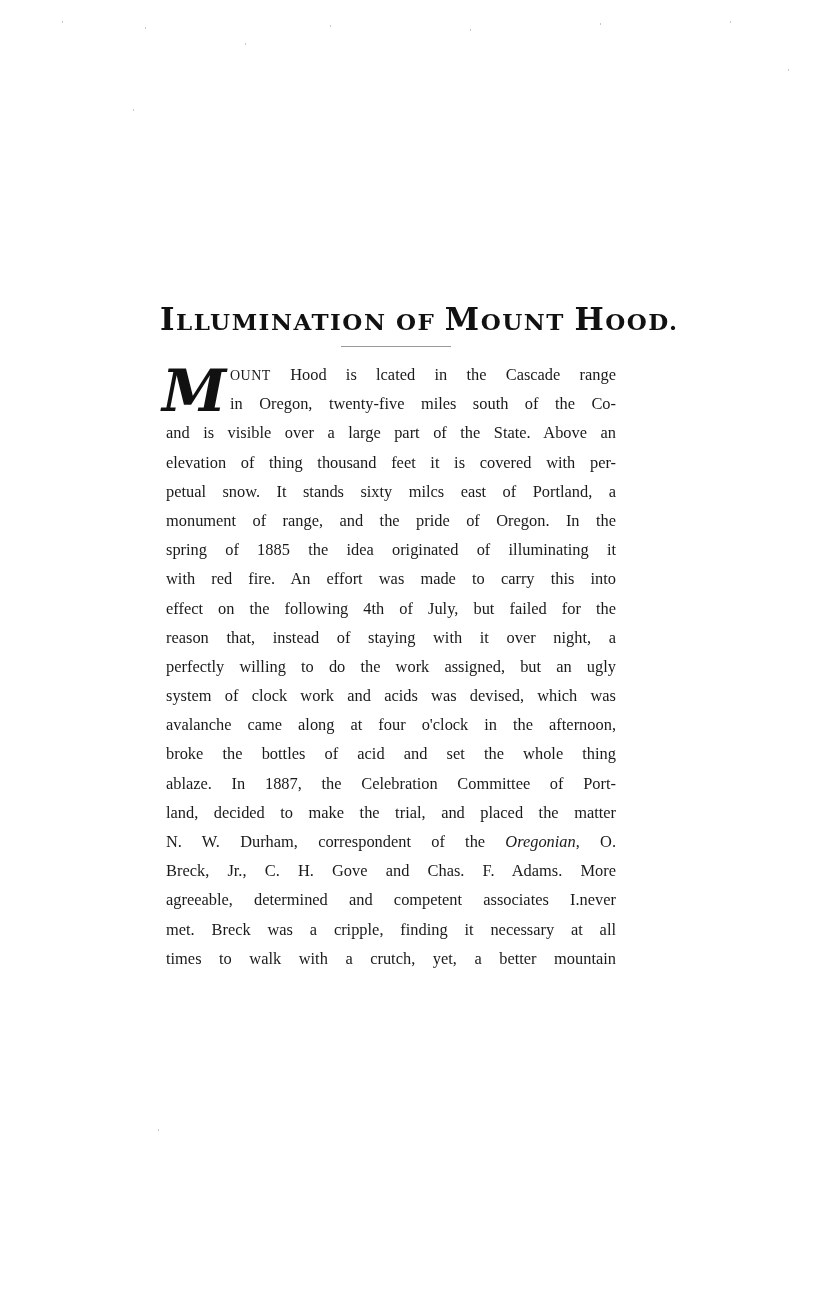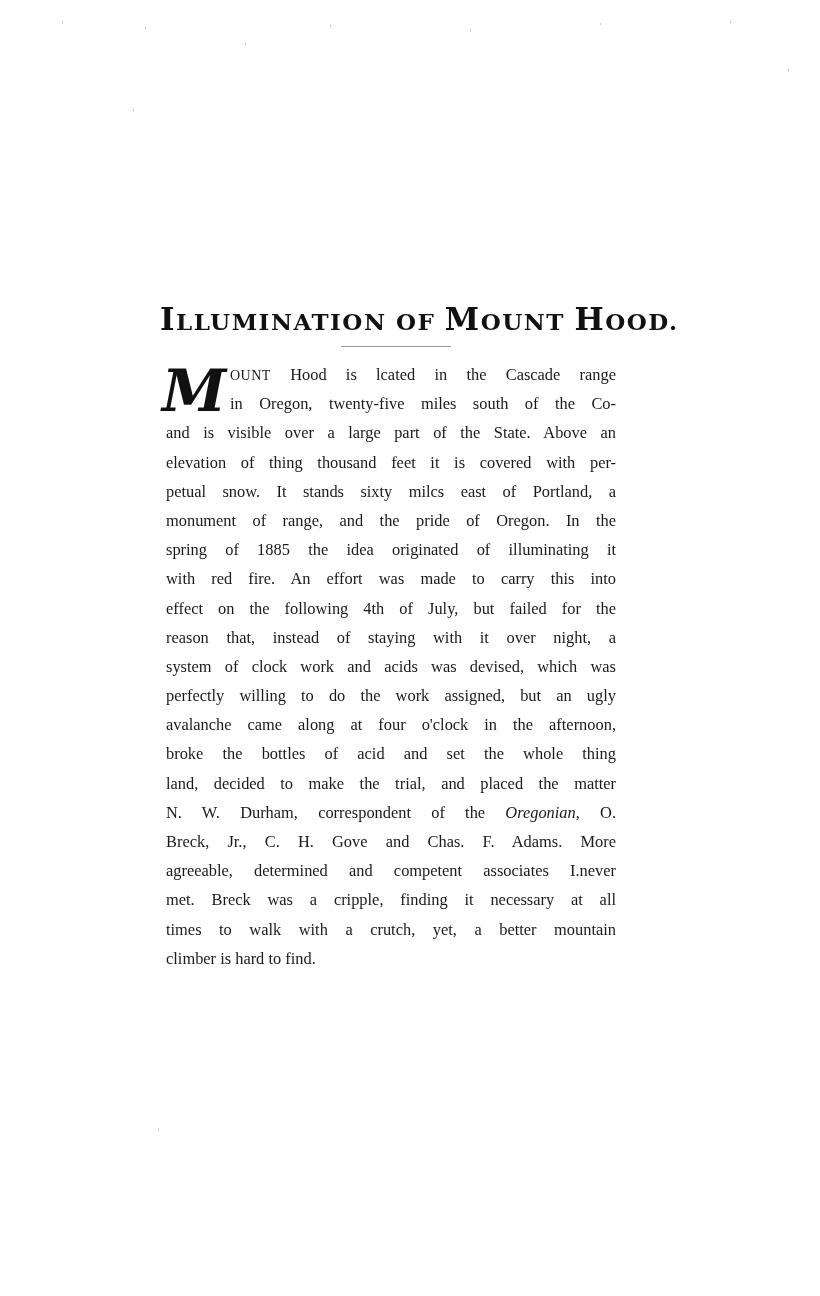--- a/index.html
+++ b/index.html
@@ -121,25 +121,25 @@
     <span class="line indented"><span class="smallcaps">OUNT</span><span> Hood is lcated in the Cascade range</span></span>
     <span class="line indented">in Oregon, twenty-five miles south of the Co-</span>
     <span class="line">and is visible over a large part of the State.  Above an</span>
     <span class="line">elevation of thing thousand feet it is covered with per-</span>
     <span class="line">petual snow.  It stands sixty milcs east of Portland, a</span>
     <span class="line">monument of range, and the pride of Oregon.  In the</span>
     <span class="line">spring of 1885 the idea originated of illuminating it</span>
     <span class="line">with red fire.  An effort was made to carry this into</span>
     <span class="line">effect on the following 4th of July, but failed for the</span>
     <span class="line">reason that, instead of staying with it over night, a</span>
+    <span class="line">perfectly willing to do the work assigned, but an ugly</span>
     <span class="line">system of clock work and acids was devised, which was</span>
-    <span class="line">perfectly willing to do the work assigned, but an ugly</span>
     <span class="line">avalanche came along at four o'clock in the afternoon,</span>
     <span class="line">broke the bottles of acid and set the whole thing</span>
+    <span class="line">ablaze.  In 1887, the Celebration Committee of Port-</span>
     <span class="line">land, decided to make the trial, and placed the matter</span>
     <span class="line"><span>N. W. Durham, correspondent of the </span><em>Oregonian</em><span>, O.</span></span>
     <span class="line">Breck, Jr., C. H. Gove and Chas. F. Adams.  More</span>
     <span class="line">agreeable, determined and competent associates I.never</span>
     <span class="line">met.  Breck was a cripple, finding it necessary at all</span>
     <span class="line">times to walk with a crutch, yet, a better mountain</span>
-    <span class="line last">climber is hard to find.</span>
   </div>
 </div>
 
 </body></html>

